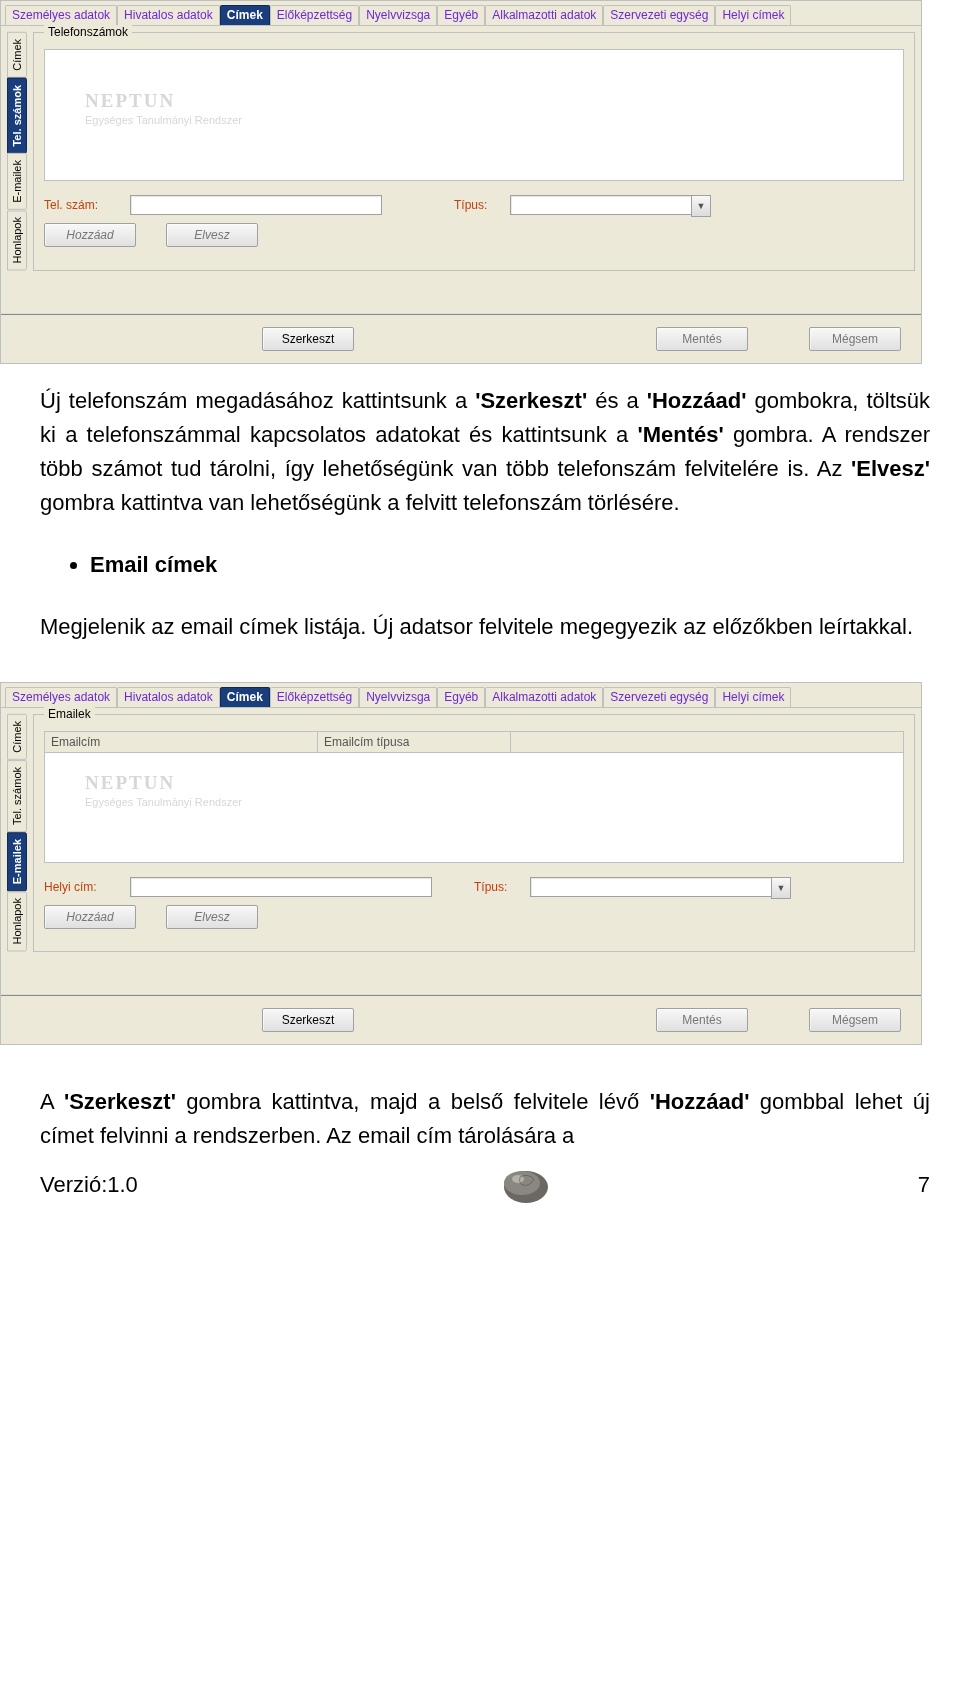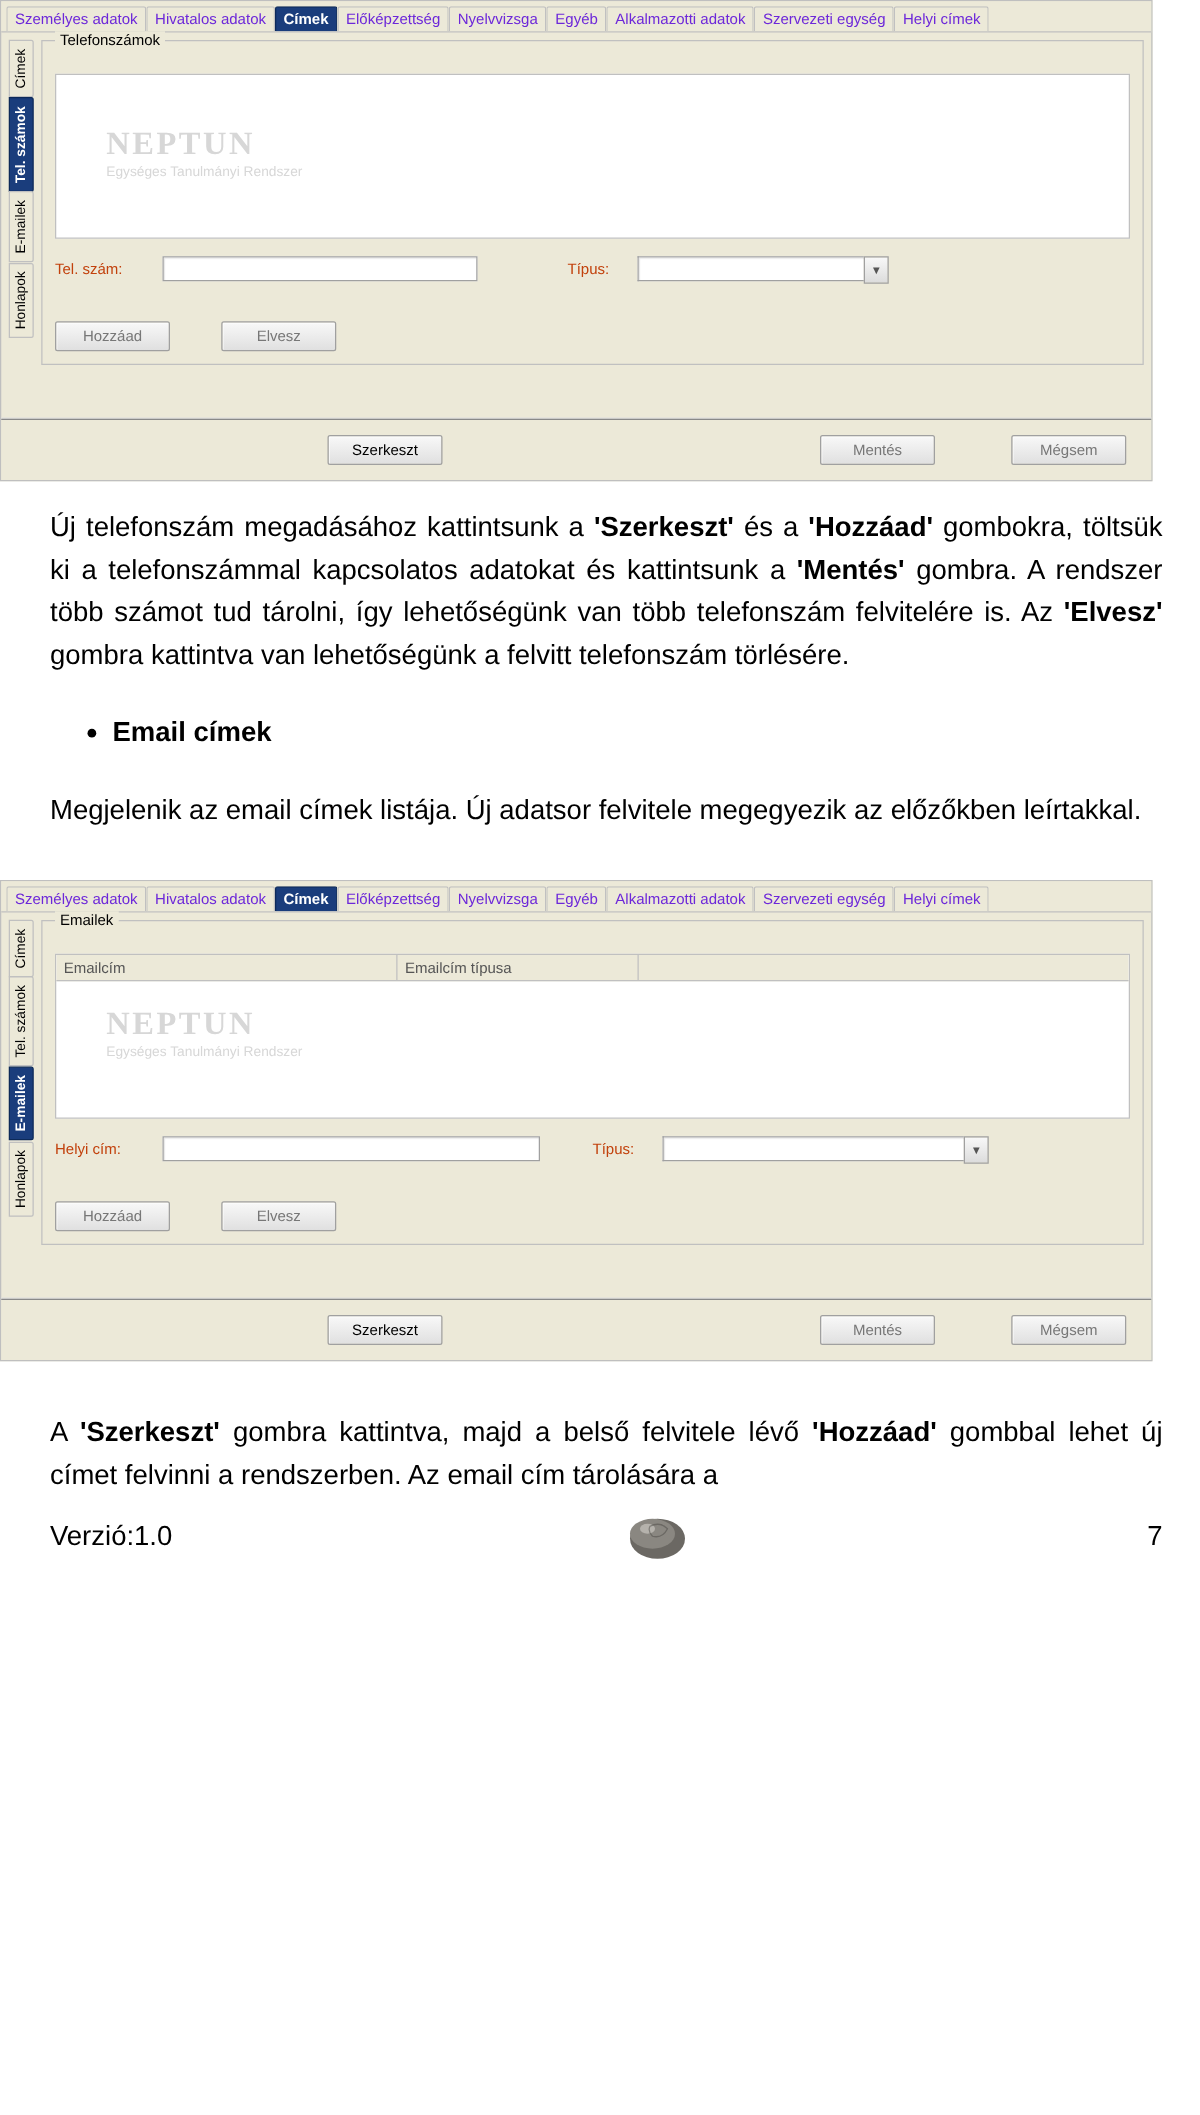--- a/index.html
+++ b/index.html
@@ -78,21 +78,21 @@
   .side-tab.active {
     background: #1a3d7c;
     color: #fff;
     border-color: #0d2a59;
     font-weight: bold;
   }
   .groupbox {
     flex: 1;
     border: 1px solid #c0c0c0;
     position: relative;
-    padding: 26px 10px 10px 10px;
+    padding: 16px 10px 10px 10px;
     background: #ece9d8;
   }
   .groupbox-label {
     position: absolute;
     top: -8px;
     left: 10px;
     background: #ece9d8;
     padding: 0 4px;
     font-size: 12px;
     color: #000;
@@ -129,21 +129,21 @@
   .watermark {
     position: absolute;
     top: 40px;
     left: 40px;
     color: #d7d7d7;
     pointer-events: none;
     user-select: none;
   }
   .watermark .wm-title {
     font-family: Georgia, 'Times New Roman', serif;
-    font-size: 26px;
+    font-size: 19px;
     letter-spacing: 2px;
     font-weight: bold;
   }
   .watermark .wm-sub {
     font-size: 11px;
     margin-top: 2px;
   }
   .form-row {
     display: flex;
     align-items: center;
@@ -186,22 +186,23 @@
     width: 90px;
     font-size: 12px;
     color: #777;
     text-align: center;
     line-height: 22px;
     border-radius: 2px;
     box-shadow: 1px 1px 0 rgba(255,255,255,0.6) inset;
   }
   .btn-row {
     display: flex;
-    gap: 41px;
-    margin-top: 32px;
+    gap: 30px;
+    margin-top: 8px;
+    font-style: italic;
   }
   .bottom-bar {
     border-top: 2px ridge #ddd;
     margin-top: 36px;
     padding: 12px 20px 12px 20px;
     display: flex;
     justify-content: flex-start;
     gap: 61px;
     background: #ece9d8;
   }

